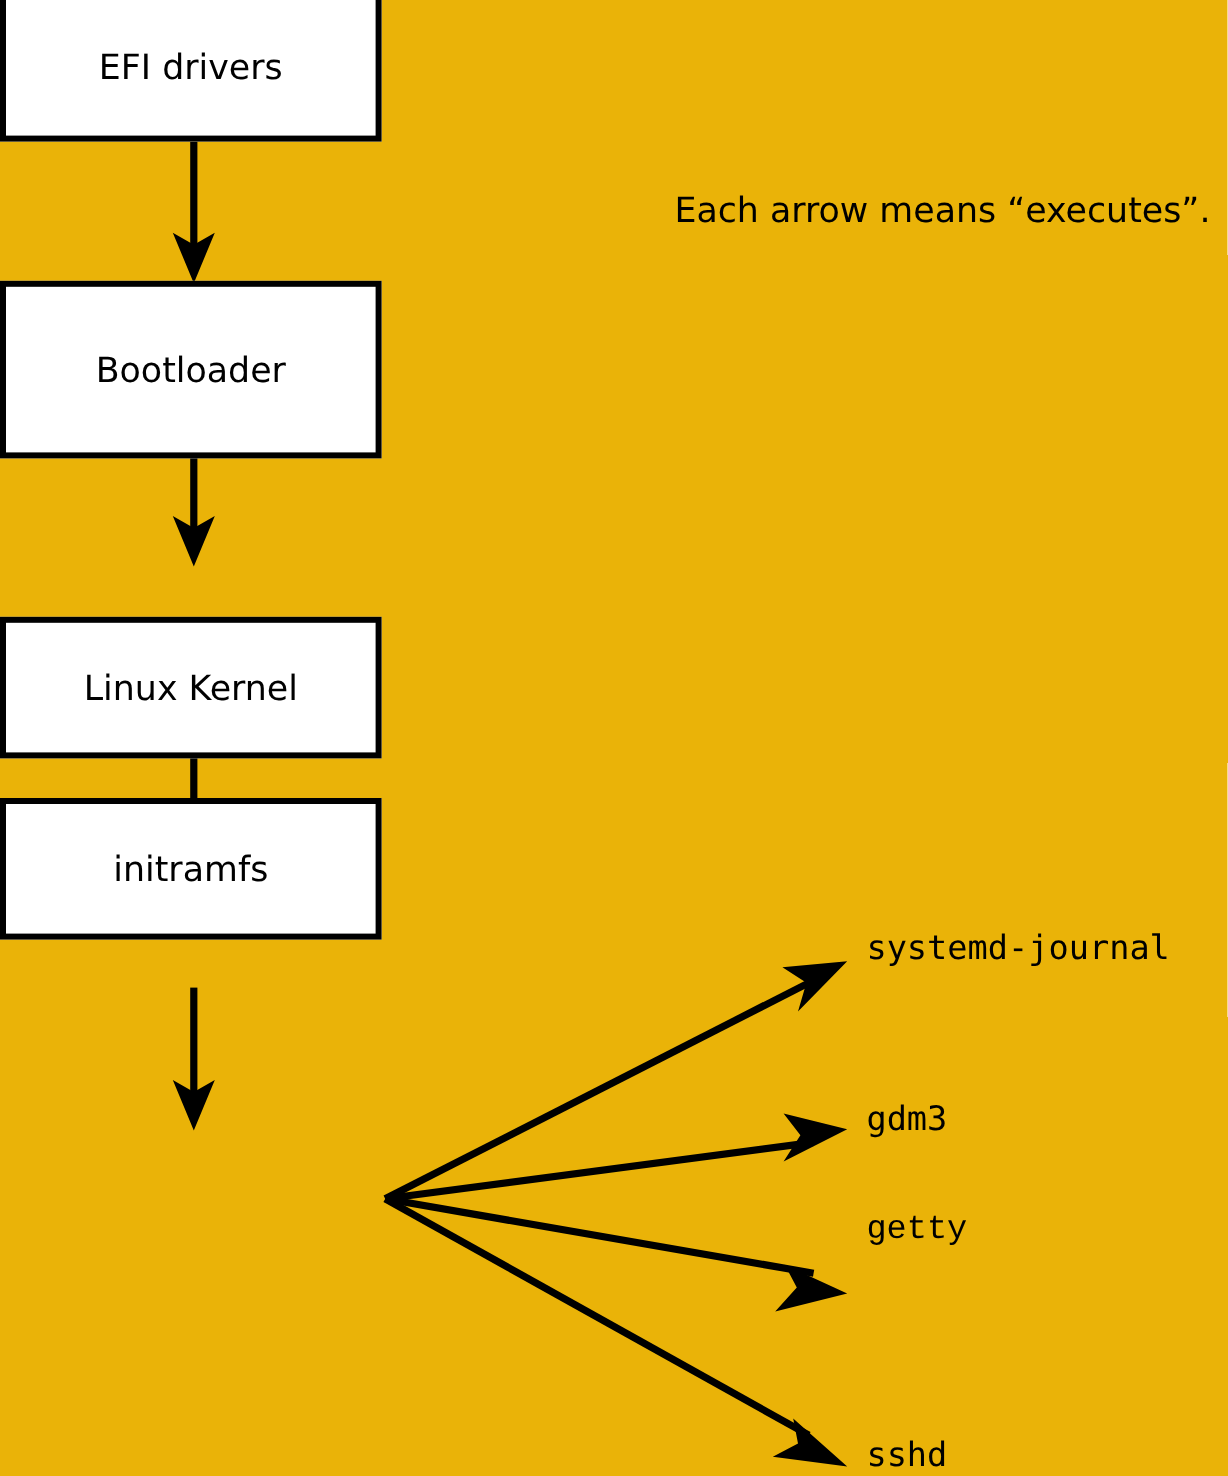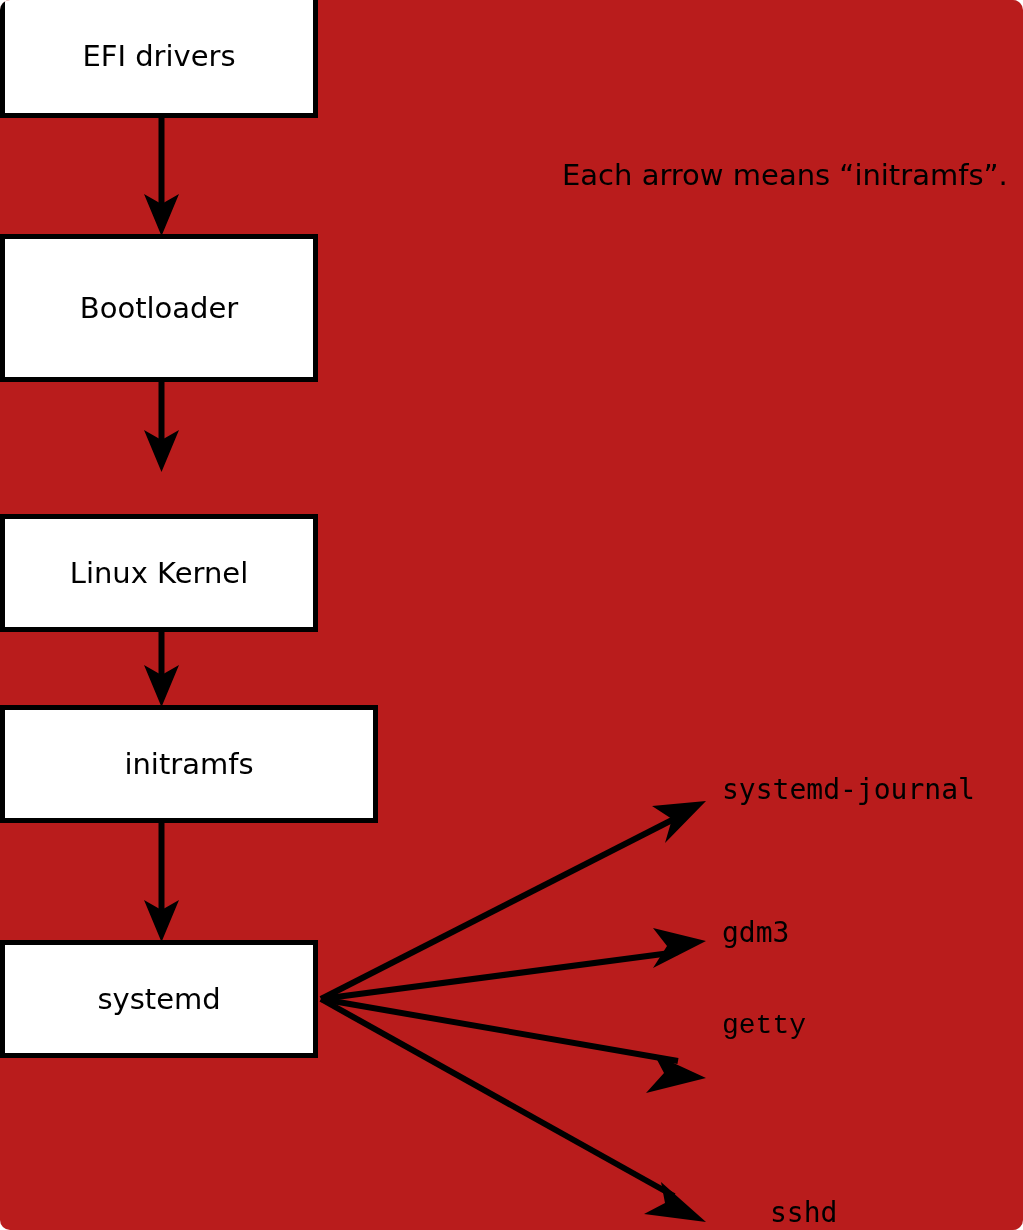--- a/index.html
+++ b/index.html
@@ -8,23 +8,22 @@
     background: #ffffff;
   }
   body {
     font-family: "DejaVu Sans", sans-serif;
     -webkit-font-smoothing: antialiased;
   }
   #canvas {
     position: relative;
     width: 1023px;
     height: 1230px;
-    background: #b91c1c;
+    background: #eab308;
     overflow: hidden;
-    border-radius: 10px;
   }
   
   .node-box {
     position: absolute;
     box-sizing: border-box;
     background: #ffffff;
     border: 5px solid #000000;
     display: flex;
     align-items: center;
     justify-content: center;
@@ -115,28 +114,25 @@
   </div>
 
   <div class="node-box" style="left:0px; top:234px; width:318px; height:148px;">
     <span class="node-label">Bootloader</span>
   </div>
 
   <div class="node-box" style="left:0px; top:470px; width:318px; height:118px;margin-top:44px;">
     <span class="node-label">Linux Kernel</span>
   </div>
 
-  <div class="node-box" style="left:0px; top:705px; width:378px; height:118px;">
+  <div class="node-box" style="left:0px; top:665px; width:318px; height:118px;">
     <span class="node-label">initramfs</span>
   </div>
 
-  <div class="node-box" style="left:0px; top:940px; width:318px; height:118px;">
-    <span class="node-label">systemd</span>
-  </div>
 
-  <div class="legend-note">Each arrow means “initramfs”.</div>
+  <div class="legend-note">Each arrow means “executes”.</div>
 
   <div class="leaf-label" style="top:776px;">systemd-journal</div>
   <div class="leaf-label" style="top:919px;">gdm3</div>
   <div class="leaf-label" style="top:1012px;font-family:Liberation Mono, monospace;">getty</div>
-  <div class="leaf-label" style="top:1199px;margin-left:48px;">sshd</div>
+  <div class="leaf-label" style="top:1199px;">sshd</div>
 
 </div>
 
 </body></html>

